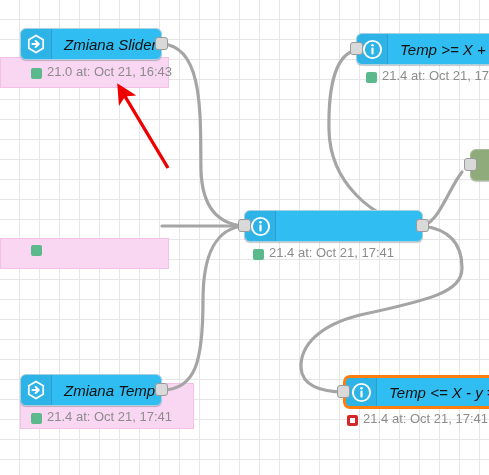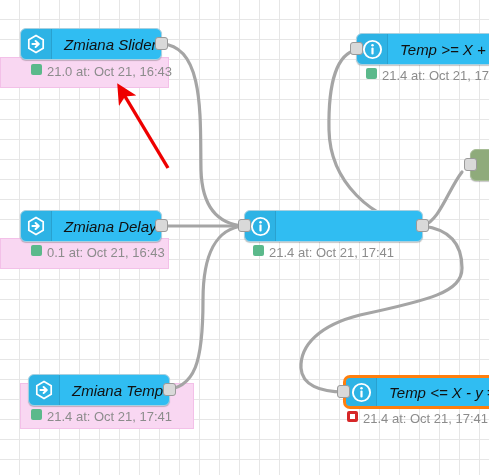--- a/index.html
+++ b/index.html
@@ -92,21 +92,21 @@
     top: 50%;
     margin-top: -7px;
     box-sizing: border-box;
   }
   .port.in  { left: -7px; }
   .port.out { right: -7px; }
   
   .status {
     position: absolute;
     display: flex;
-    align-items: flex-start;
+    align-items: flex-end;
     gap: 5px;
     font-size: 13px;
     color: #8c8c8c;
     white-space: nowrap;
   }
   .dot {
     width: 11px;
     height: 11px;
     border-radius: 2px;
     background: #5bb98b;
@@ -154,36 +154,25 @@
       </svg>
     </div>
     <div class="node-label">Zmiana Slider</div>
     <span class="port out"></span>
   </div>
   <div class="status" style="left:31px; top:64px;">
     <span class="dot"></span>
     <span>21.0 at: Oct 21, 16:43</span>
   </div>
 
-  <div class="node" style="left:20px; top:210px; width:142px;">
-    <div class="node-icon">
-      <svg width="20" height="20" viewBox="0 0 20 20">
-        <polygon points="10,1.6 17.2,5.8 17.2,14.2 10,18.4 2.8,14.2 2.8,5.8" fill="none" stroke="#ffffff" stroke-width="1.7"></polygon>
-        <path d="M6.4,10 L12.1,10 M9.6,7 L12.8,10 L9.6,13" fill="none" stroke="#ffffff" stroke-width="2" stroke-linecap="round" stroke-linejoin="round"></path>
-      </svg>
-    </div>
-    <div class="node-label">Zmiana Delay</div>
-    <span class="port out"></span>
-  </div>
   <div class="status" style="left:31px; top:245px;">
     <span class="dot"></span>
-    <span>0.1 at: Oct 21, 16:43</span>
-  </div>
-
-  <div class="node" style="left:28px; top:374px; width:142px;">
+  </div>
+
+  <div class="node" style="left:20px; top:374px; width:142px;">
     <div class="node-icon">
       <svg width="20" height="20" viewBox="0 0 20 20">
         <polygon points="10,1.6 17.2,5.8 17.2,14.2 10,18.4 2.8,14.2 2.8,5.8" fill="none" stroke="#ffffff" stroke-width="1.7"></polygon>
         <path d="M6.4,10 L12.1,10 M9.6,7 L12.8,10 L9.6,13" fill="none" stroke="#ffffff" stroke-width="2" stroke-linecap="round" stroke-linejoin="round"></path>
       </svg>
     </div>
     <div class="node-label">Zmiana Temp</div>
     <span class="port out"></span>
   </div>
   <div class="status" style="left:31px; top:409px;">

